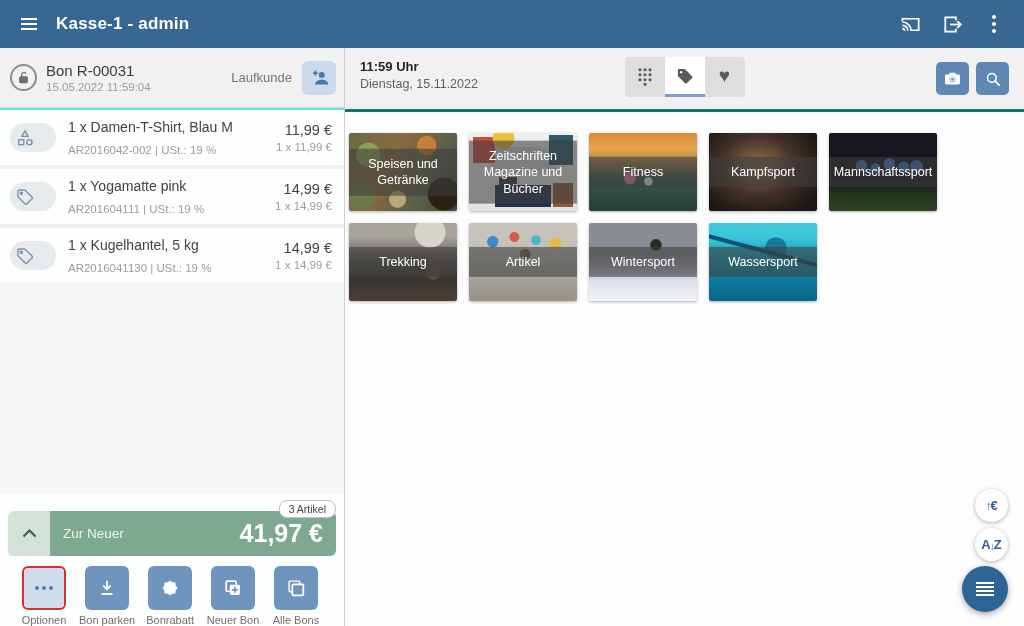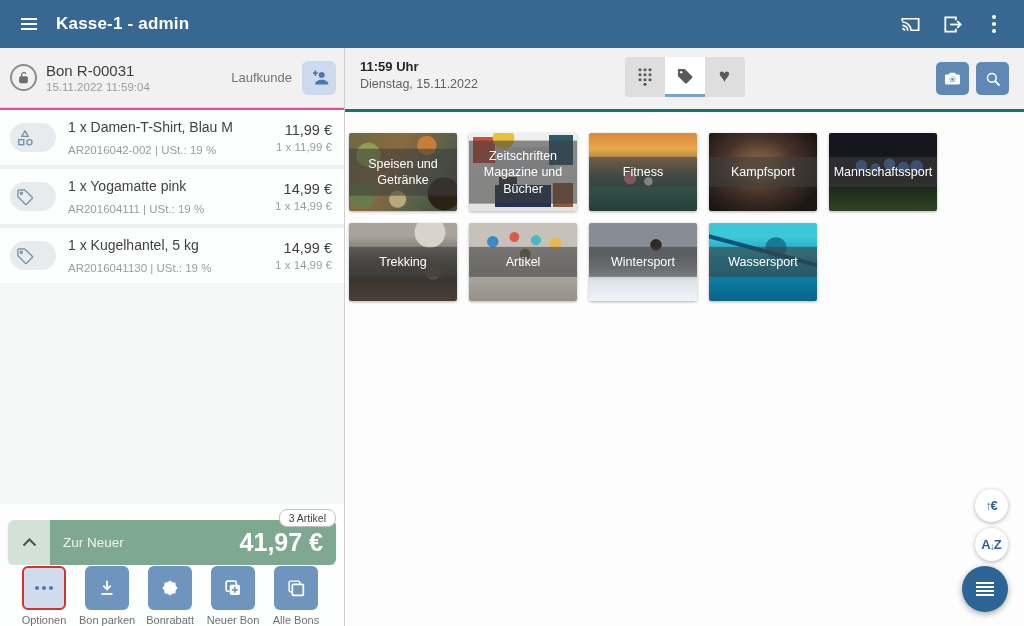--- a/index.html
+++ b/index.html
@@ -13,21 +13,21 @@
   .appbar-title { color:#fff; font-size:17px; font-weight:bold; margin-left:12px; letter-spacing:.2px; }
   .appbar-right { margin-left:auto; display:flex; align-items:center; gap:10px; }
   .appbar-icon-btn { width:32px; height:32px; background:none; border:none; display:flex; align-items:center; justify-content:center; cursor:pointer; }
   .dots-vert { display:flex; flex-direction:column; gap:3px; }
   .dots-vert i { width:4px; height:4px; border-radius:50%; background:#fff; }
 
   
   .content { flex:1; display:flex; min-height:0; }
 
   
-  .left-panel { width:345px; flex:none; background:#ec4899; border-right:1px solid #cfcfcf; display:flex; flex-direction:column; }
+  .left-panel { width:345px; flex:none; background:#5eead4; border-right:1px solid #cfcfcf; display:flex; flex-direction:column; }
   .bon-header { height:60px; flex:none; background:#f1f1f1; border-bottom:1px solid #dadada; display:flex; align-items:center; padding:0 8px 0 10px; }
   .lock-badge { width:27px; height:27px; border:2px solid #8d8d8d; border-radius:50%; display:flex; align-items:center; justify-content:center; flex:none; }
   .bon-info { margin-left:9px; }
   .bon-number { font-size:15px; color:#3d3d3d; }
   .bon-datetime { font-size:11.5px; color:#9c9c9c; margin-top:2px; }
   .customer-label { margin-left:auto; font-size:13px; color:#757575; }
   .add-customer-btn { width:34px; height:34px; margin-left:10px; background:#cdd9ec; border:none; border-radius:6px; display:flex; align-items:center; justify-content:center; cursor:pointer; }
 
   .cart-list { background:#eef0f1; margin-top:2px; }
   .cart-item { background:#fdfefe; display:flex; align-items:center; padding:9px 12px 9px 10px; cursor:pointer; }
@@ -46,21 +46,21 @@
   .panel-rest { flex:1; background:#f6f7f7; }
 
   .bottom-white { background:#fdfefe; position:relative; padding:6px 8px 0; flex:none; }
   .artikel-badge { position:absolute; top:5px; right:8px; background:#fff; border:1px solid #c3c3c3; border-radius:8px; padding:2px 9px; font-size:10.5px; color:#424242; z-index:3; }
   .checkout-bar { margin-top:10px; height:45px; display:flex; border-radius:6px; overflow:hidden; cursor:pointer; box-shadow:0 1px 2px rgba(0,0,0,.12); }
   .chevron-cell { width:42px; flex:none; background:#d3e2d6; display:flex; align-items:center; justify-content:center; }
   .checkout-main { flex:1; background:#7ea88f; display:flex; align-items:center; padding:0 13px; }
   .checkout-label { font-size:13.5px; color:#eef4ef; }
   .checkout-total { margin-left:auto; font-size:25px; font-weight:bold; color:#fff; }
 
-  .toolbar { display:flex; justify-content:space-between; padding:1px 12px 0 8px; background:#fdfefe; }
+  .toolbar { display:flex; justify-content:space-between; padding:10px 12px 0 8px; background:#fdfefe; }
   .tool { display:flex; flex-direction:column; align-items:center; min-width:56px; background:none; border:none; cursor:pointer; }
   .tool-btn { width:44px; height:44px; border-radius:6px; background:#6f94bd; display:flex; align-items:center; justify-content:center; }
   .tool-btn.options { background:#cfdcee; border:2px solid #d6302f; }
   .tool-label { font-size:11px; color:#6f6f6f; margin-top:4px; white-space:nowrap; }
   .dots-horiz { display:flex; gap:3px; }
   .dots-horiz i { width:4px; height:4px; border-radius:50%; background:#4a78b5; }
 
   
   .right-panel { flex:1; position:relative; background:#fdfdfd; display:flex; flex-direction:column; }
   .catalog-header { height:64px; flex:none; background:#f1f1f1; border-bottom:3px solid #0f766e; position:relative; }
@@ -178,21 +178,21 @@
 
       <div class="bon-header">
         <span class="lock-badge">
           <svg width="15" height="15" viewBox="0 0 24 24" fill="none" stroke="#6e6e6e" stroke-width="2">
             <rect x="6" y="11" width="12" height="9" rx="1.5" fill="#6e6e6e"></rect>
             <path d="M9 11V7.5a3.5 3.5 0 0 1 6.8-1.2"></path>
           </svg>
         </span>
         <div class="bon-info">
           <div class="bon-number">Bon R-00031</div>
-          <div class="bon-datetime">15.11.2022 11:59:04</div>
+          <div class="bon-datetime">15.05.2022 11:59:04</div>
         </div>
         <span class="customer-label">Laufkunde</span>
         <button class="add-customer-btn">
           <svg width="21" height="21" viewBox="0 0 24 24" fill="#4a78ad">
             <circle cx="14.5" cy="9" r="3.4"></circle>
             <path d="M7 19.5c0-3.2 3.4-5 7.5-5s7.5 1.8 7.5 5v.5H7z"></path>
             <path d="M5.5 5.5h2.2v2.2h1.8v2.2H7.7v2.2H5.5V9.9H3.7V7.7h1.8z" transform="translate(1.2 -1.2) scale(.92)"></path>
           </svg>
         </button>
       </div>

